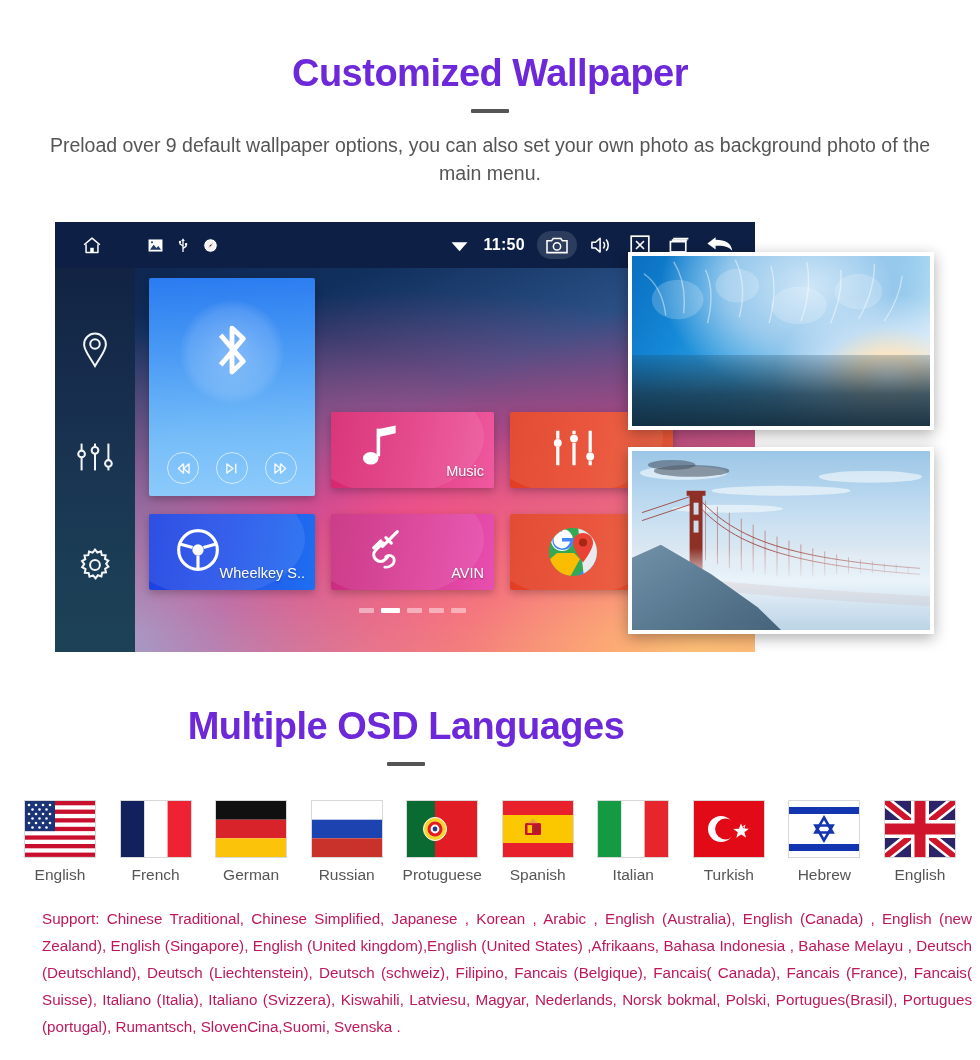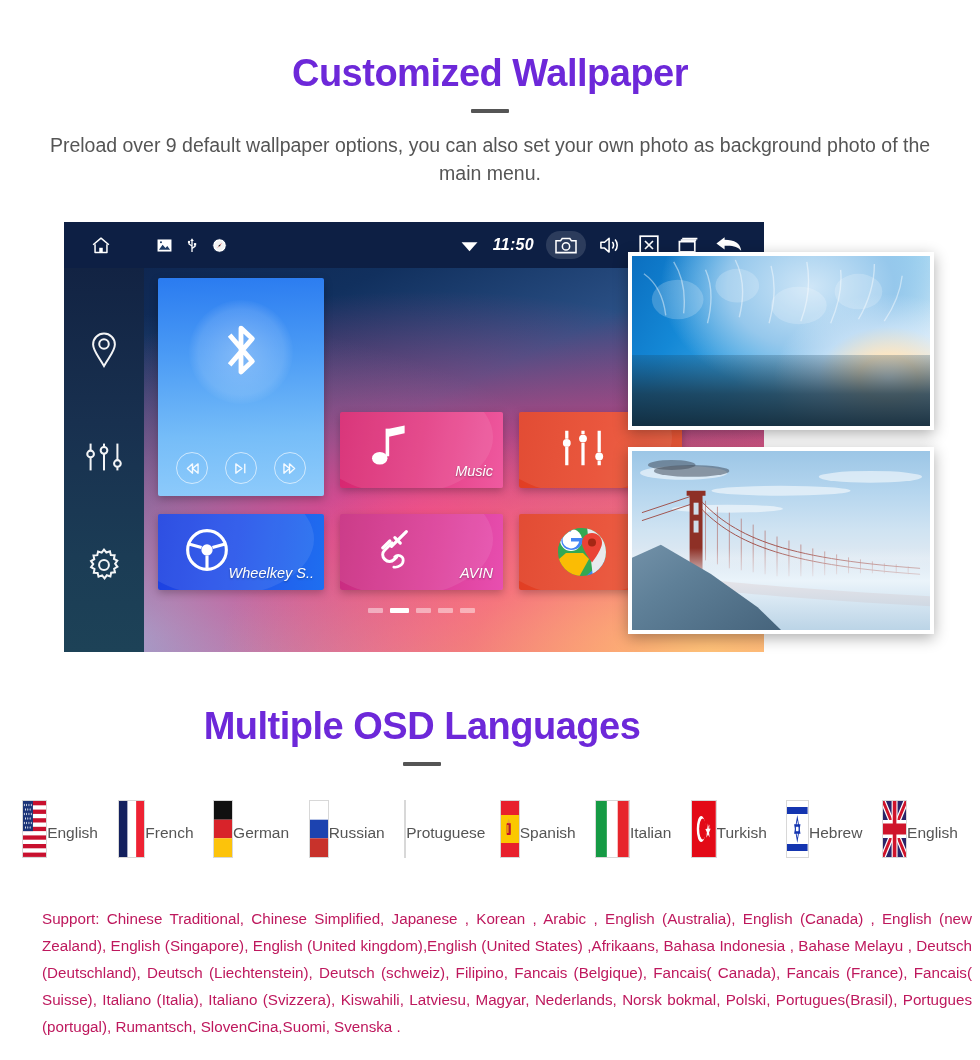--- a/index.html
+++ b/index.html
@@ -30,22 +30,22 @@
     font-size: 19.5px;
     color: #555;
     line-height: 1.45;
     margin: 18px auto 0;
     width: 920px;
   }
 
   
   #headunit-wrap {
     position: absolute;
-    left: 64px; top: 222px;
-    width: 700px; height: 430px; font-style: italic;
+    left: 55px; top: 222px;
+    width: 700px; height: 430px;
   }
   #headunit {
     position: absolute; inset: 0;
     overflow: hidden;
     background:
       radial-gradient(120% 95% at 92% 100%, rgba(255,196,120,0.95) 0%, rgba(255,150,110,0.55) 28%, rgba(255,120,150,0.0) 58%),
       radial-gradient(100% 80% at 52% 72%, rgba(255,60,140,0.92) 0%, rgba(255,70,130,0.35) 42%, rgba(255,80,130,0) 70%),
       radial-gradient(120% 110% at 8% 96%, rgba(150,200,235,0.85) 0%, rgba(150,190,230,0.25) 40%, rgba(0,0,0,0) 68%),
       linear-gradient(155deg, #0d2048 0%, #11305e 26%, #2a4f84 46%, #7a4a84 62%, #d4508c 76%, #f2885f 92%, #ffc58a 100%);
   }
@@ -191,21 +191,21 @@
     background: linear-gradient(145deg, #7b99b0 0%, #5f8098 45%, #46647c 100%);
     clip-path: polygon(0% 100%, 0% 38%, 28% 18%, 58% 46%, 86% 78%, 100% 100%);
   }
 
   
   #flag-row {
     position: absolute; left: 22px; top: 800px;
     width: 936px; height: 95px;
     display: flex; align-items: flex-start; justify-content: space-between;
   }
-  .flag-cell { width: 76px; display: flex; flex-direction: row; align-items: center; }
+  .flag-cell { width: 76px; display: flex; flex-direction: column; align-items: center; }
   .flag {
     width: 72px; height: 58px;
     border: 1px solid #d8d8d8;
     position: relative; overflow: hidden; background: #fff;
   }
   .flag-name {
     margin-top: 8px; font-size: 15.5px; color: #555;
     white-space: nowrap;
   }
 
@@ -499,21 +499,21 @@
       <rect x="55" y="40" width="19" height="5"></rect>
       <rect x="62" y="52" width="5" height="12" fill="#cfdde8"></rect>
       <rect x="62" y="70" width="5" height="12" fill="#cfdde8"></rect>
     </g>
     <path d="M60 128 C 120 134 210 142 300 146 L300 156 C210 152 120 144 60 138z" fill="#8e3026" opacity="0.9"></path>
   </svg>
   <div class="br-fog"></div>
   <div class="br-hill"></div>
 </div>
 
-<div style="position:absolute;left:16px;top:705px;width:812px;">
+<div style="position:absolute;left:0;top:705px;width:812px;">
   <div class="section-title">Multiple OSD Languages</div>
   <div class="title-rule"></div>
 </div>
 
 <div id="flag-row">
 
   <div class="flag-cell">
     <span class="flag">
       <svg width="100%" height="100%" viewBox="0 0 70 56" preserveAspectRatio="none">
         <rect width="70" height="56" fill="#fff"></rect>

